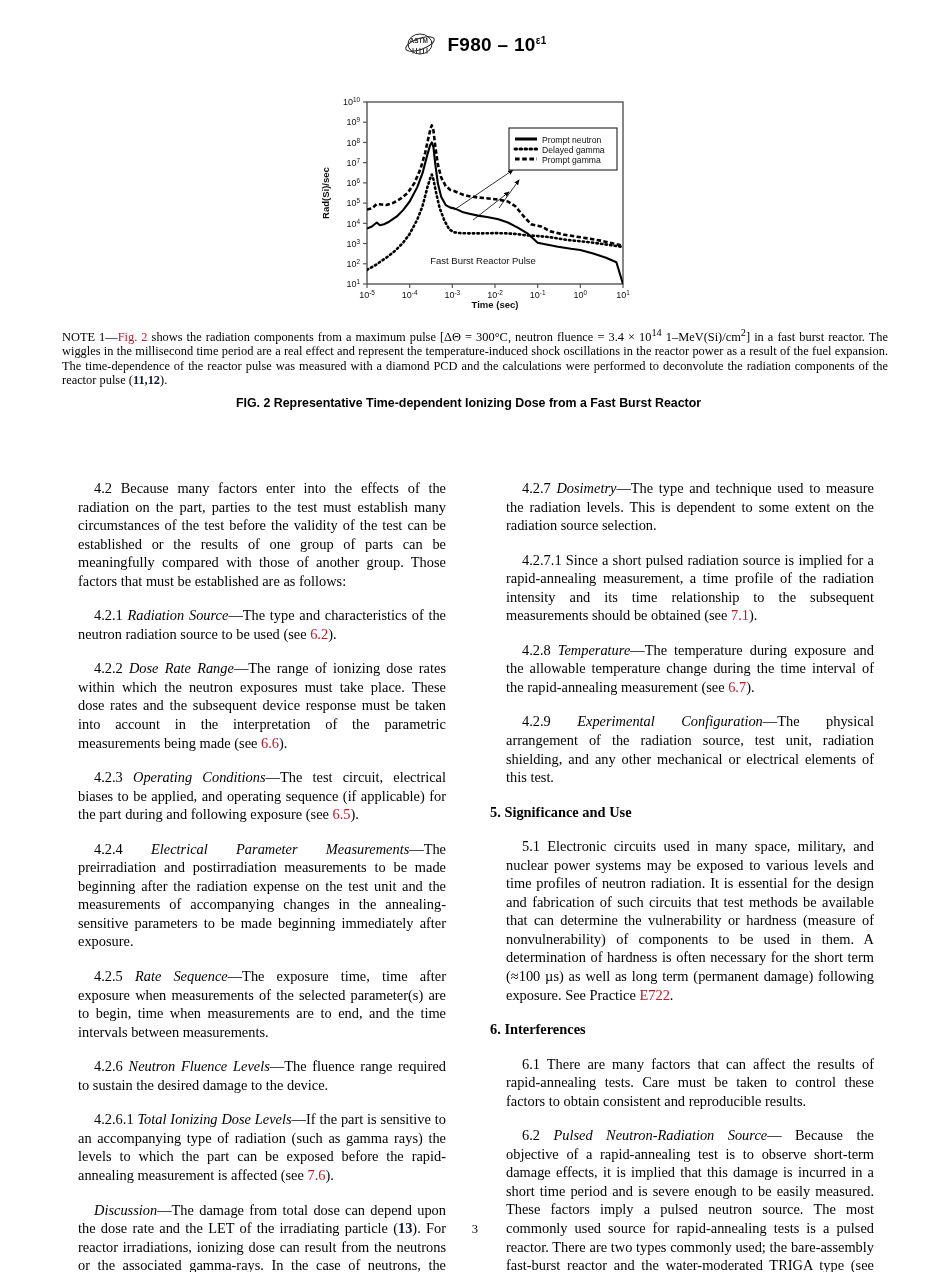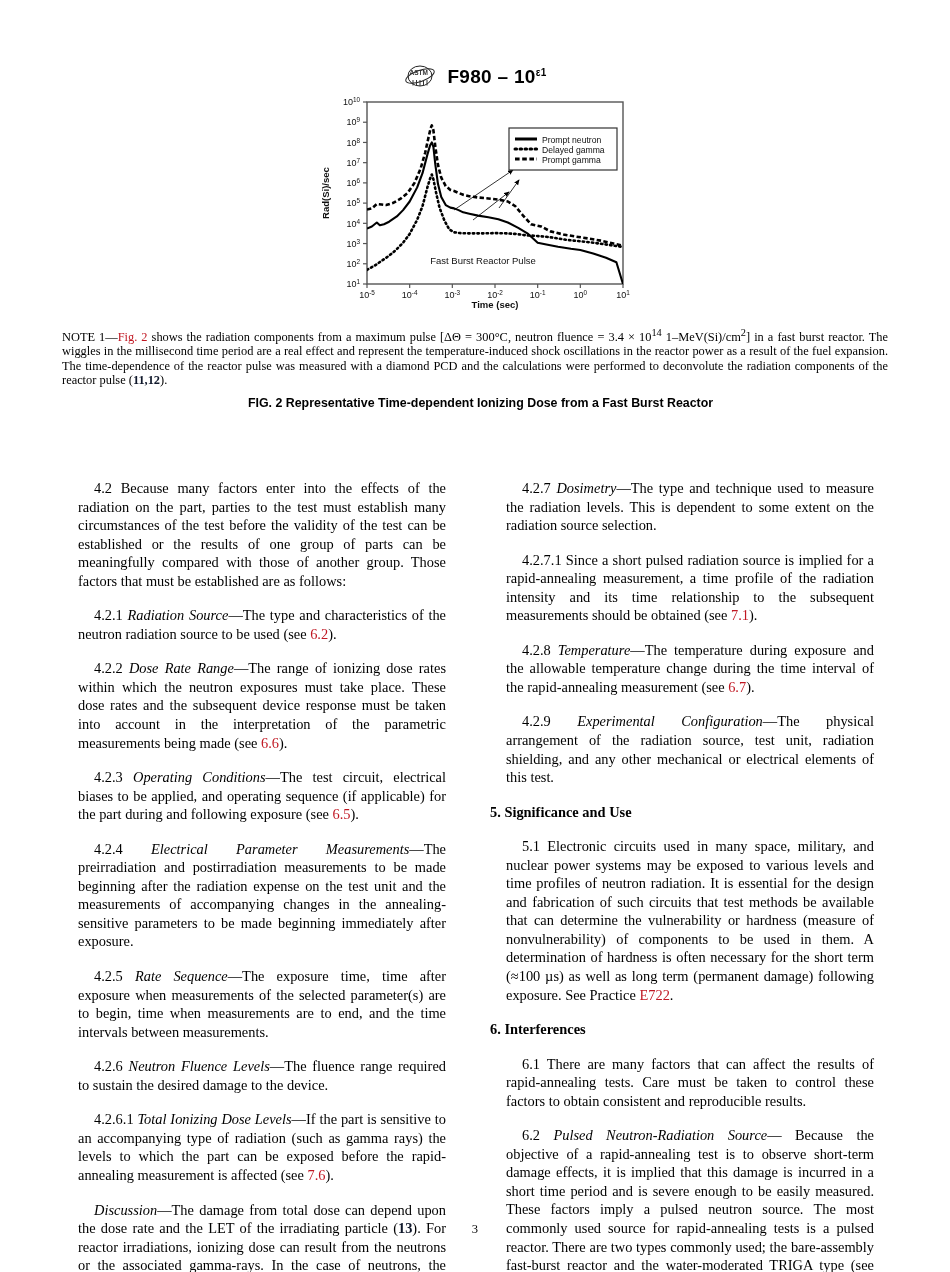--- a/index.html
+++ b/index.html
@@ -13,21 +13,21 @@
     height: 1272px;
     background: #ffffff;
     font-family: "Liberation Serif", serif;
     color: #000000;
     overflow: hidden;
   }
 
   
   .runhead {
     position: absolute;
-    top: 62px;
+    top: 30px;
     left: 0;
     width: 950px;
     display: flex;
     align-items: center;
     justify-content: center;
     gap: 10px;
   }
   .astm-logo {
     width: 34px;
     height: 30px;
@@ -82,21 +82,20 @@
 
   .fig-caption {
     position: absolute;
     top: 396px;
     left: 0;
     width: 937px;
     text-align: center;
     font-family: "Liberation Sans", sans-serif;
     font-size: 12.4px;
     font-weight: bold;
-    margin-left: 12px;
   }
 
   
   .body {
     position: absolute;
     top: 463px;
     left: 62px;
     width: 828px;
     height: 745px;
     display: flex;

